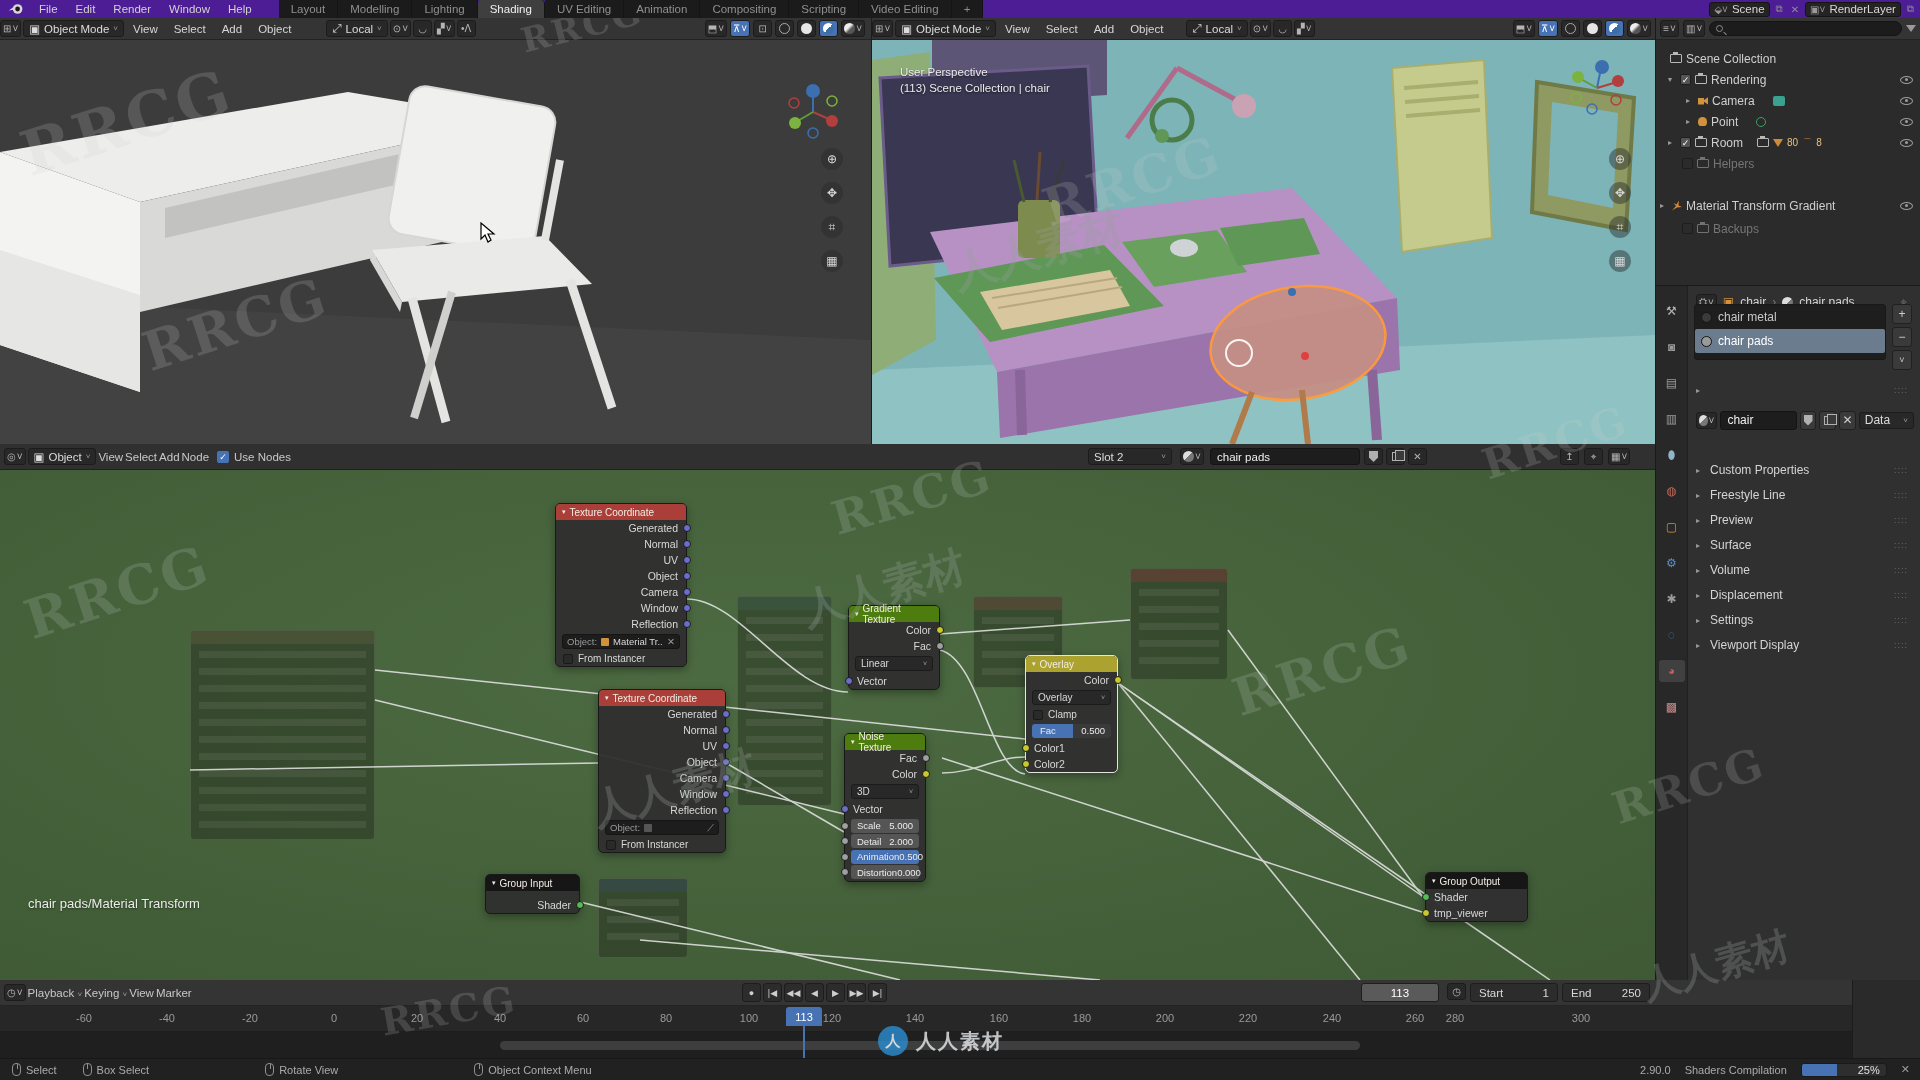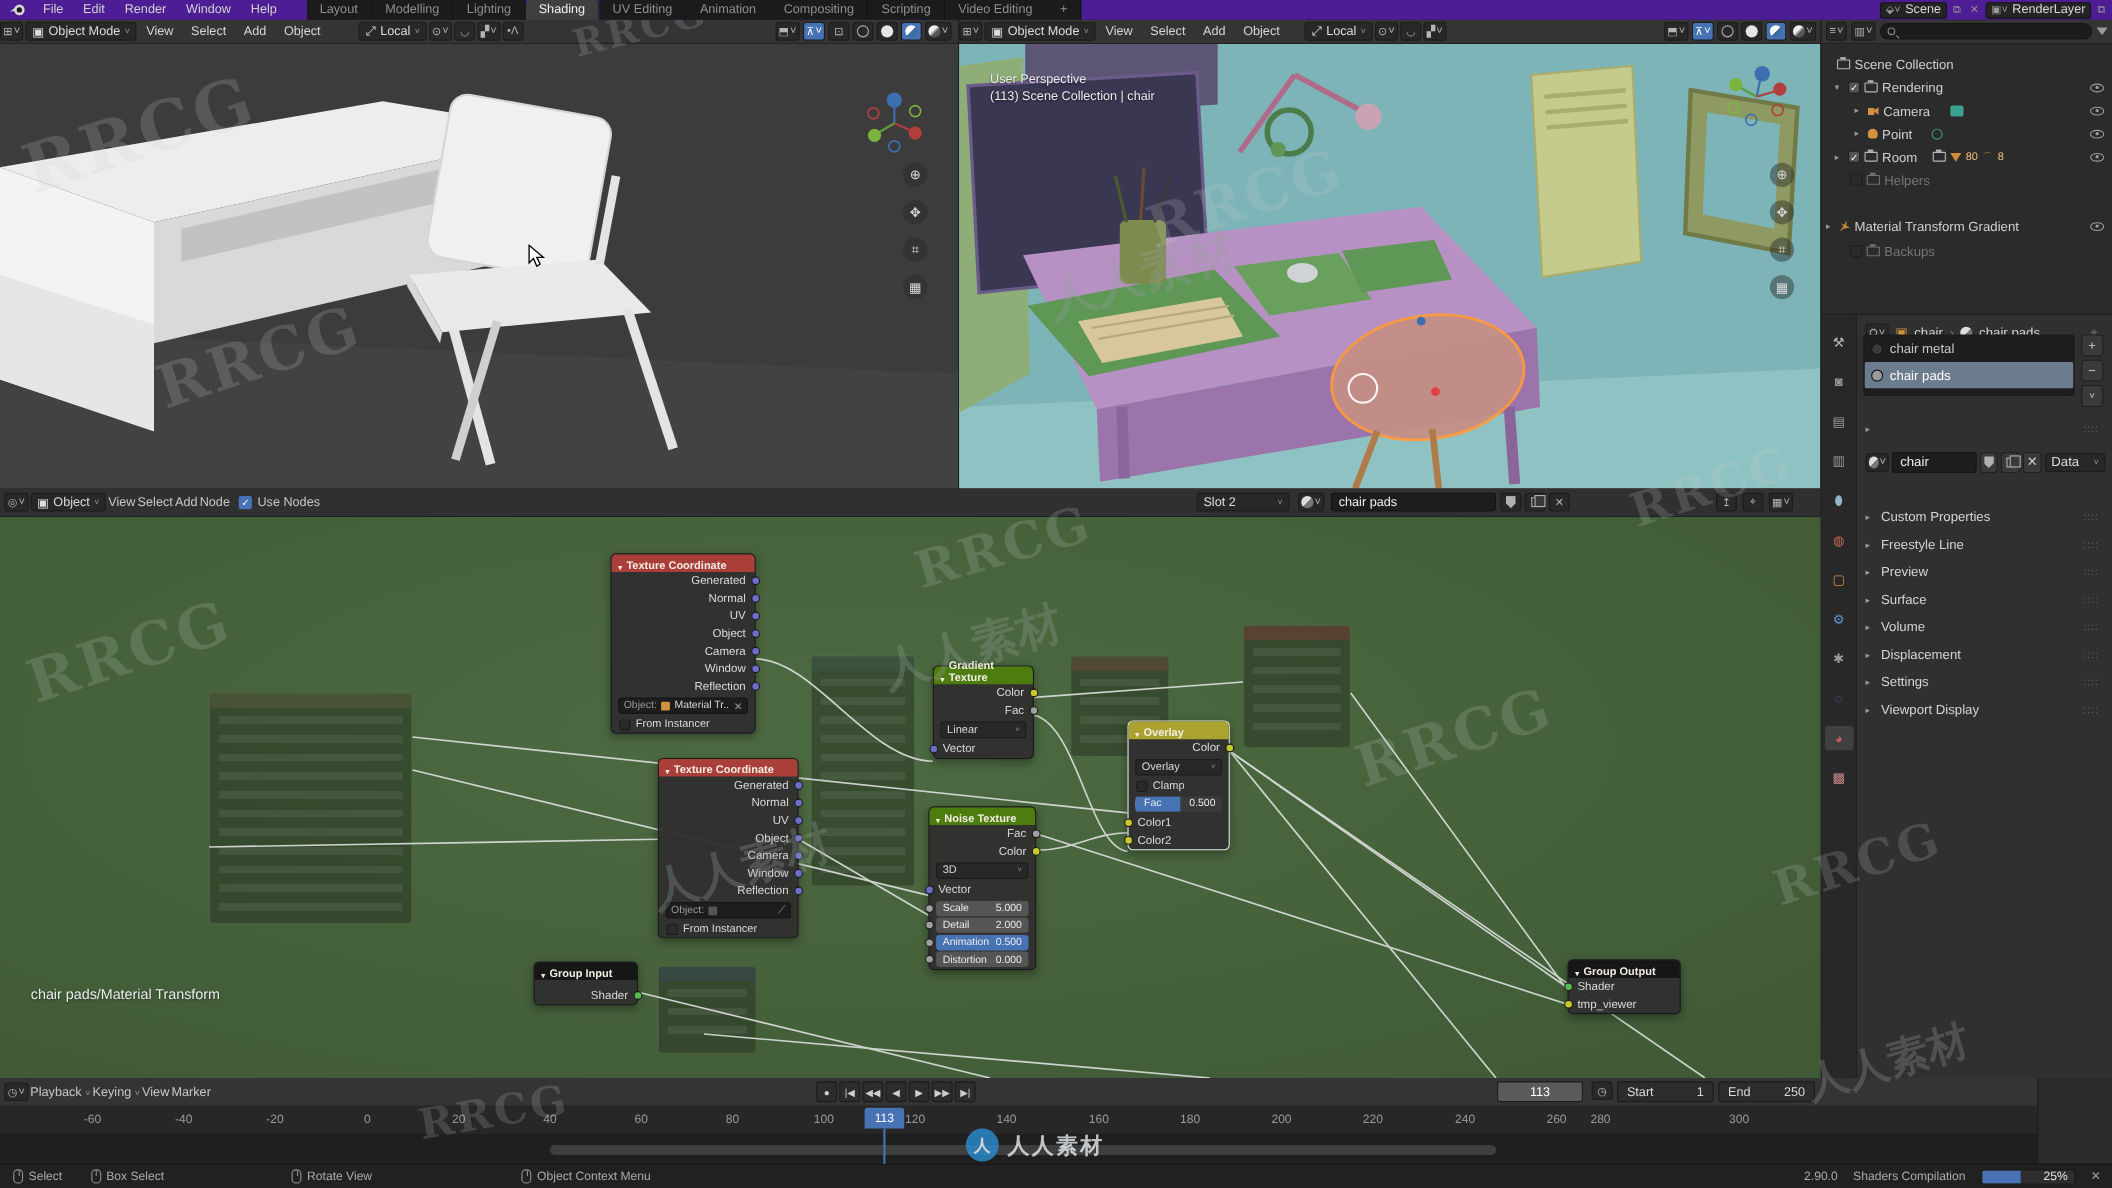--- a/index.html
+++ b/index.html
@@ -79,21 +79,21 @@
   .copyic { width:8px; height:9px; border:1.2px solid #b0b0b0; position:relative; }
   .copyic::after { content:""; position:absolute; left:2px; top:-3px; width:8px; height:9px; border:1.2px solid #b0b0b0; background:#3a3a3a; }
 
   
   #node-editor { position:absolute; left:0; top:444px; width:1655px; height:536px; }
   #ne-header { position:absolute; left:0; top:0; width:1655px; height:26px; background:#303030; border-bottom:1px solid #202020; display:flex; align-items:center; gap:2px; font-size:11.5px; padding:0 4px; }
   #ne-canvas { position:absolute; left:0; top:26px; width:1655px; height:510px; background:#47663c; overflow:hidden; }
   #ne-canvas::after { content:""; position:absolute; inset:0; background:radial-gradient(ellipse at 45% 40%, rgba(255,255,255,.03), rgba(0,0,0,.12)); pointer-events:none; }
   .node { position:absolute; background:rgba(48,48,48,.96); border:1px solid #191919; border-radius:5px; box-shadow:0 3px 8px rgba(0,0,0,.35); font-size:10.5px; color:#d8d8d8; z-index:5; }
   .node.sel { border-color:#e4e4e4; }
-  .nhead { height:16px; border-radius:4px 4px 0 0; display:flex; align-items:flex-end; gap:4px; padding:0 6px; font-size:10px; color:#f2ede4;font-weight:bold; }
+  .nhead { height:16px; border-radius:4px 4px 0 0; display:flex; align-items:center; gap:4px; padding:0 6px; font-size:10px; color:#f2ede4; }
   .nhead .tri2 { font-size:7px; }
   .nhead.red { background:#a93f38; }
   .nhead.orange { background:#4d7c0f; }
   .nhead.yellow { background:#aca22f; }
   .nhead.dark { background:#161616; }
   .nrow { position:relative; height:16px; line-height:16px; padding:0 8px; }
   .nrow.out { text-align:right; }
   .sock { position:absolute; width:8px; height:8px; border-radius:50%; border:1px solid #1a1a1a; top:4px; }
   .sock.r { right:-4.5px; } .sock.l { left:-4.5px; }
   .sk-vec { background:#6d6dc8; } .sk-col { background:#c9c92f; } .sk-gray { background:#a0a0a0; } .sk-shader { background:#55bb55; }
@@ -716,21 +716,21 @@
           <span style="color:#9a9a9a;">Object:</span>
           <span style="width:8px;height:8px;background:#555;border-radius:1px;"></span>
           <span style="margin-left:auto;color:#9a9a9a;">⟋</span>
         </div>
         <div class="ncheck">
             <span class="ncb"></span>
             <span>From Instancer</span>
           </div>
       </div>
 
-      <div class="node" style="left:844px; top:263px; width:98px;">
+      <div class="node" style="left:844px; top:263px; width:82px;">
         <div class="nhead orange">
             <span class="tri2">▾</span>
             <span>Noise Texture</span>
           </div>
         <div class="nrow out"><span>Fac</span><span class="sock r sk-gray"></span></div>
         <div class="nrow out"><span>Color</span><span class="sock r sk-col"></span></div>
         <div class="nsel">
             <span>3D</span>
             <span class="chev" style="font-size:7px;color:#9a9a9a;">˅</span>
           </div>

